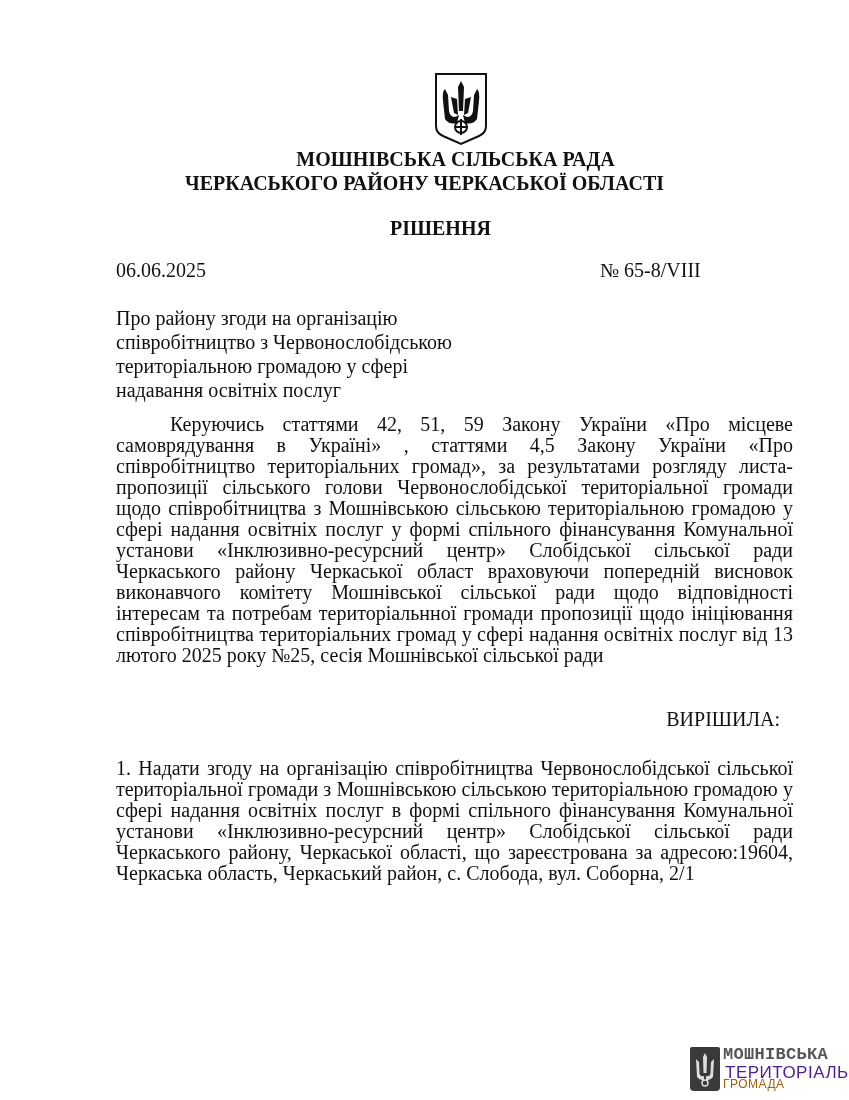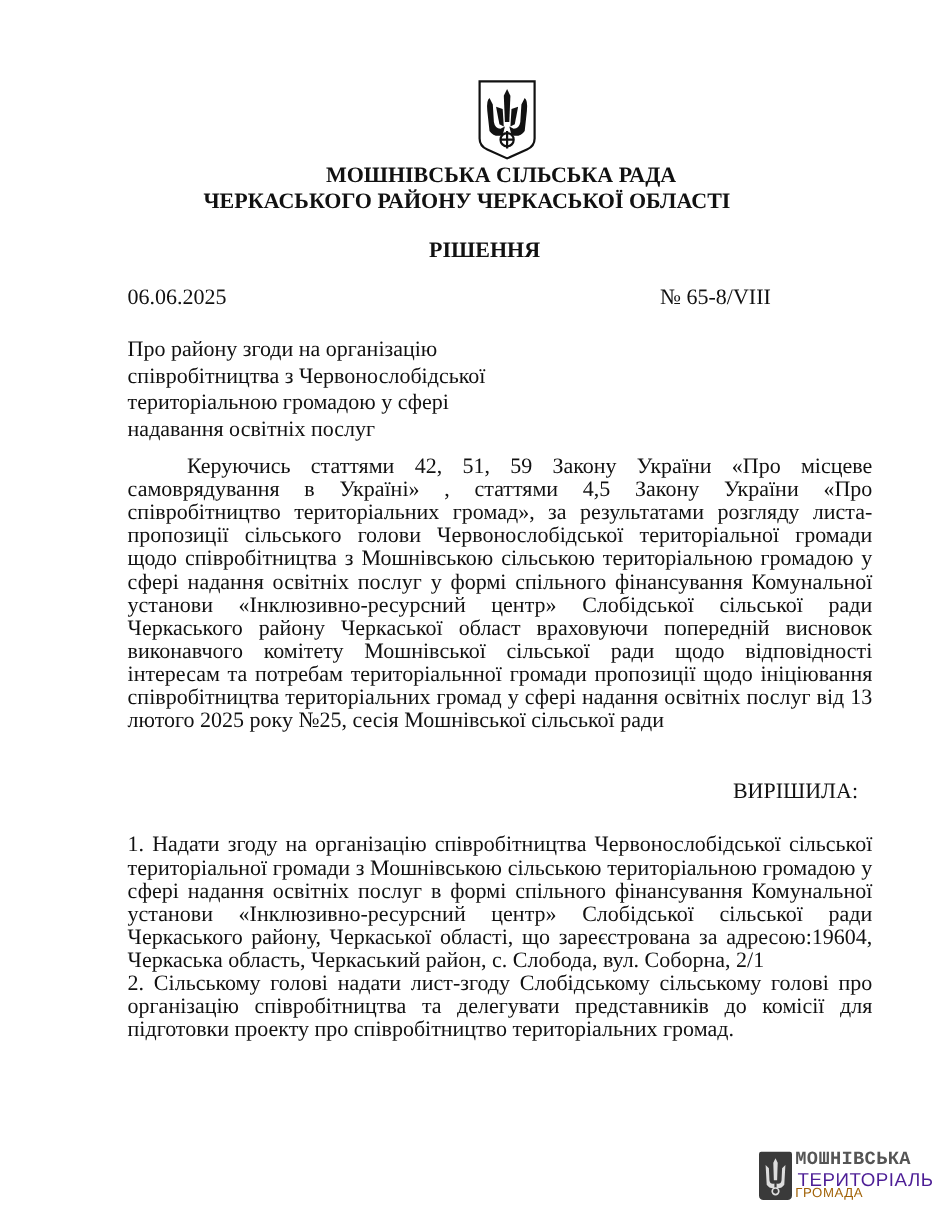--- a/index.html
+++ b/index.html
@@ -45,32 +45,31 @@
   <div class="org org1">МОШНІВСЬКА  СІЛЬСЬКА РАДА</div>
   <div class="org org2">ЧЕРКАСЬКОГО РАЙОНУ ЧЕРКАСЬКОЇ ОБЛАСТІ</div>
 
   <div class="decision">РІШЕННЯ</div>
 
   <div class="date">06.06.2025</div>
   <div class="number">№ 65-8/VIII</div>
 
   <div class="subject">
     <div>Про району згоди на організацію</div>
-    <div>співробітництва з Червонослобідської</div>
+    <div>співробітництво з Червонослобідською</div>
     <div>територіальною громадою у сфері</div>
     <div>надавання освітніх послуг</div>
   </div>
 
   <div class="body-text preamble">Керуючись статтями 42, 51, 59 Закону України «Про місцеве самоврядування в Україні» , статтями 4,5 Закону України «Про співробітництво територіальних громад», за результатами розгляду листа-пропозиції сільського голови Червонослобідської територіальної громади щодо співробітництва з Мошнівською сільською територіальною громадою у сфері надання освітніх послуг у формі спільного фінансування Комунальної установи «Інклюзивно-ресурсний центр» Слобідської сільської ради Черкаського району Черкаської област враховуючи попередній висновок виконавчого комітету Мошнівської сільської ради щодо відповідності інтересам та потребам територіальнної громади пропозиції щодо ініціювання співробітництва територіальних громад у сфері надання освітніх послуг від 13 лютого 2025 року №25, сесія Мошнівської сільської ради</div>
 
   <div class="resolved">ВИРІШИЛА:</div>
 
   <div class="body-text items">
     <p>1. Надати згоду на організацію співробітництва Червонослобідської сільської територіальної громади з Мошнівською сільською територіальною громадою у сфері надання освітніх послуг в формі спільного фінансування Комунальної установи «Інклюзивно-ресурсний центр» Слобідської сільської ради Черкаського району, Черкаської області, що зареєстрована за адресою:19604, Черкаська область, Черкаський район, с. Слобода, вул. Соборна, 2/1</p>
-    <p>2. Сільському голові надати лист-згоду Слобідському сільському голові про організацію співробітництва та делегувати представників до комісії для підготовки проекту про співробітництво територіальних громад.</p>
   </div>
 
   <div class="watermark">
     <div class="wm-shield">
       <svg viewBox="0 0 30 44" width="30" height="44">
         <path d="M15 6 L17 10 L16.5 26 L13.5 26 L13 10 Z" fill="#ddd"></path>
         <path d="M6 12 L7 30 Q10 34 14 33 L14 29 Q10 30 9.5 26 L9 15 Z" fill="#ddd"></path>
         <path d="M24 12 L23 30 Q20 34 16 33 L16 29 Q20 30 20.5 26 L21 15 Z" fill="#ddd"></path>
         <circle cx="15" cy="36" r="3" fill="none" stroke="#ddd" stroke-width="1.5"></circle>
       </svg>

